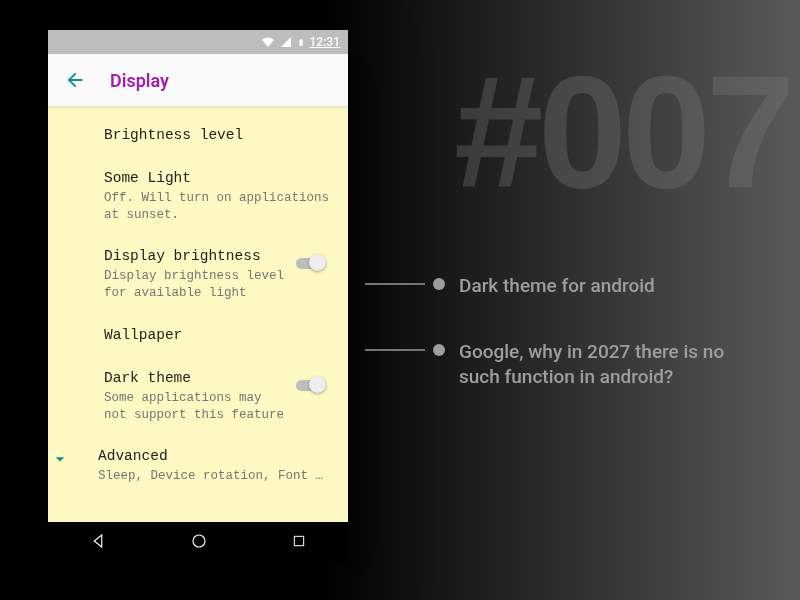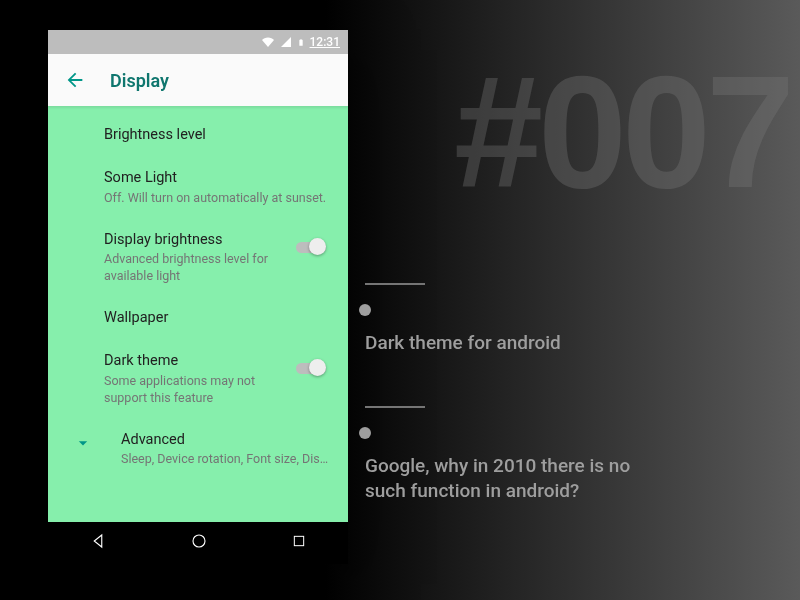--- a/index.html
+++ b/index.html
@@ -52,38 +52,39 @@
     display: flex;
     align-items: center;
     padding: 0 16px;
     gap: 24px;
     box-shadow: 0 2px 2px rgba(0,0,0,0.08);
     position: relative;
     z-index: 2;
   }
   .back-btn { color: #009688; display:flex; align-items:center; }
   .app-title {
-    color: #0f766e;
+    color: #a21caf;
     font-size: 18px;
     font-weight: 600;
   }
   .content {
     flex: 1;
     overflow: hidden;
-    background: #86efac;
+    background: #fef9c3;
     padding: 8px 0;
+    font-family: Liberation Mono, monospace;
   }
   .setting {
     padding: 12px 18px 12px 56px;
     position: relative;
     display: flex;
     align-items: flex-start;
     gap: 10px;
   }
-  .setting.expandable { padding-left: 25px; }
+  .setting.expandable { padding-left: 2px; }
   .setting .chev {
     width: 38px;
     display:flex;
     align-items:center;
     color:#009688;
     padding-top:2px;
   }
   .setting .txt { flex: 1; min-width:0; }
   .setting-title {
     font-size: 14.5px;
@@ -135,21 +136,20 @@
     left: 365px;
     top: 273px;
     width: 420px;
     color: #9e9e9e;
   }
   .callout {
     display: flex;
     align-items: flex-start;
     gap: 14px;
     margin-bottom: 40px;
-    flex-direction: column;
   }
   .callout .line {
     height: 2px;
     background: #757575;
     margin-top: 10px;
     flex-shrink: 0;
   }
   .callout .dot {
     width: 12px; height: 12px;
     background: #9e9e9e;
@@ -198,28 +198,28 @@
 
     <div class="setting">
       <div class="txt">
         <div class="setting-title">Brightness level</div>
       </div>
     </div>
 
     <div class="setting">
       <div class="txt">
         <div class="setting-title">Some Light</div>
-        <div class="setting-sub">Off. Will turn on automatically at sunset.</div>
+        <div class="setting-sub">Off. Will turn on applications at sunset.</div>
       </div>
     </div>
 
     <div class="setting">
       <div class="txt">
         <div class="setting-title">Display brightness</div>
-        <div class="setting-sub">Advanced brightness level for available light</div>
+        <div class="setting-sub">Display brightness level for available light</div>
       </div>
       <div class="toggle">
         <div class="track"></div>
           <div class="thumb"></div>
       </div>
     </div>
 
     <div class="setting">
       <div class="txt">
         <div class="setting-title">Wallpaper</div>
@@ -273,15 +273,15 @@
 
 <div class="callouts">
   <div class="callout">
     <div class="line" style="width:60px"></div>
     <div class="dot"></div>
     <div class="text">Dark theme for android</div>
   </div>
   <div class="callout" style="margin-top:30px">
     <div class="line" style="width:60px"></div>
     <div class="dot"></div>
-    <div class="text" style="max-width:280px">Google, why in 2010 there is no such function in android?</div>
+    <div class="text" style="max-width:280px">Google, why in 2027 there is no such function in android?</div>
   </div>
 </div>
 
 </body></html>

